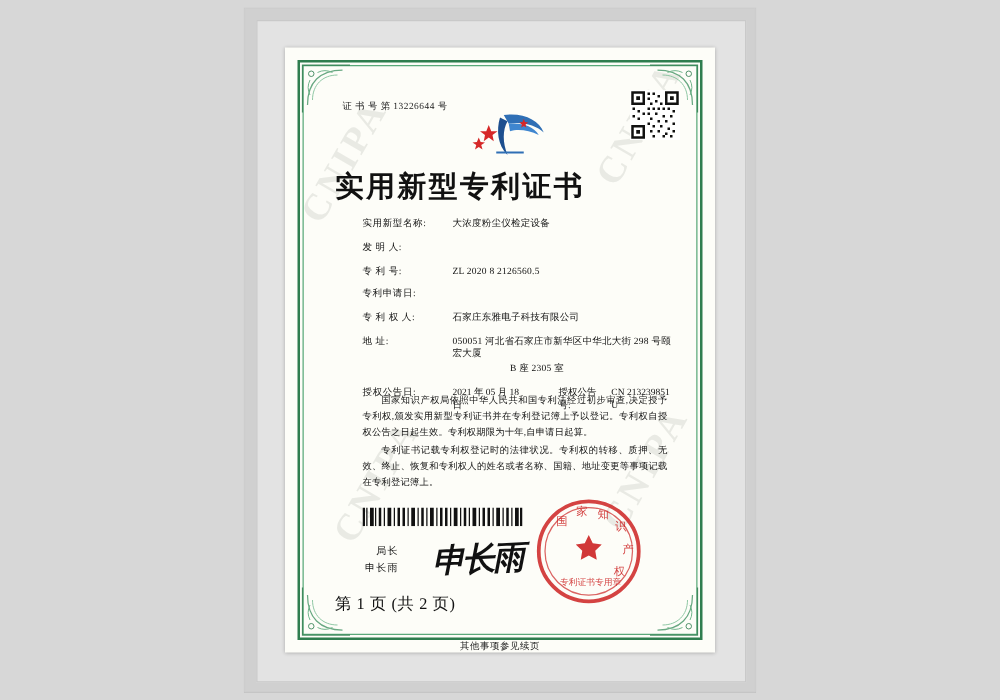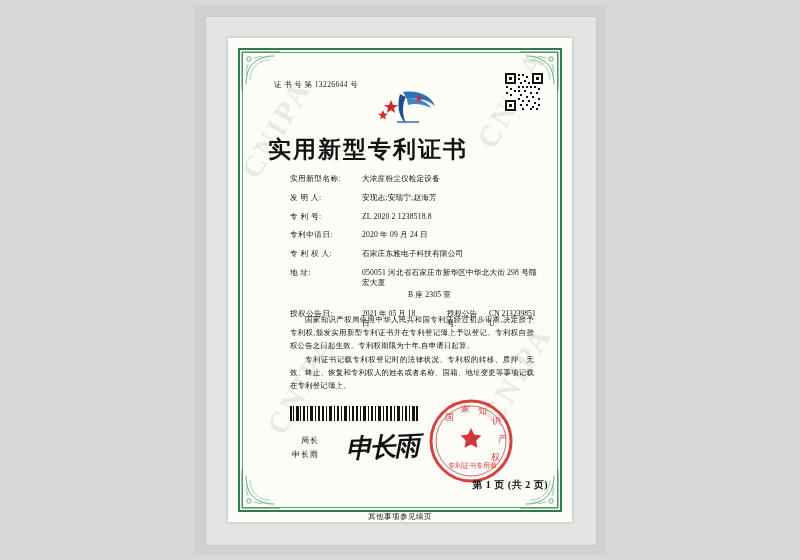--- a/index.html
+++ b/index.html
@@ -225,25 +225,24 @@
     right: 34px;
     top: 336px;
     width: 86px;
     height: 86px;
   }
   .footer-page {
     position: absolute;
     left: 0;
     right: 0;
     bottom: 6px;
-    text-align: right;
-    font-size: 10px;
+    text-align: left;
+    font-size: 13px;
     color: #111;
     letter-spacing: 0.5px;
-    font-weight: bold;
   }
   .below-note {
     position: absolute;
     left: 0;
     right: 0;
     top: 512px;
     text-align: center;
     font-size: 7.5px;
     color: #222;
     letter-spacing: 0.5px;
@@ -381,29 +380,27 @@
 
       <div class="title">实用新型专利证书</div>
 
       <div class="fields">
         <div class="row">
           <div class="lab">实用新型名称:</div>
           <div class="val">大浓度粉尘仪检定设备</div>
         </div>
         <div class="row">
           <div class="lab">发 明 人:</div>
-          <div class="val">安现志;安瑞宁;赵海芳</div>
         </div>
         <div class="row">
           <div class="lab">专 利 号:</div>
-          <div class="val">ZL 2020 2 1238518.8</div>
+          <div class="val">ZL 2020 8 2126560.5</div>
         </div>
         <div class="row">
           <div class="lab">专利申请日:</div>
-          <div class="val">2020 年 09 月 24 日</div>
         </div>
         <div class="row">
           <div class="lab">专 利 权 人:</div>
           <div class="val">石家庄东雅电子科技有限公司</div>
         </div>
         <div class="row">
           <div class="lab">地 址:</div>
           <div class="val">
             <span>050051 河北省石家庄市新华区中华北大街 298 号颐宏大厦</span>
             <span class="cont">B 座 2305 室</span>

